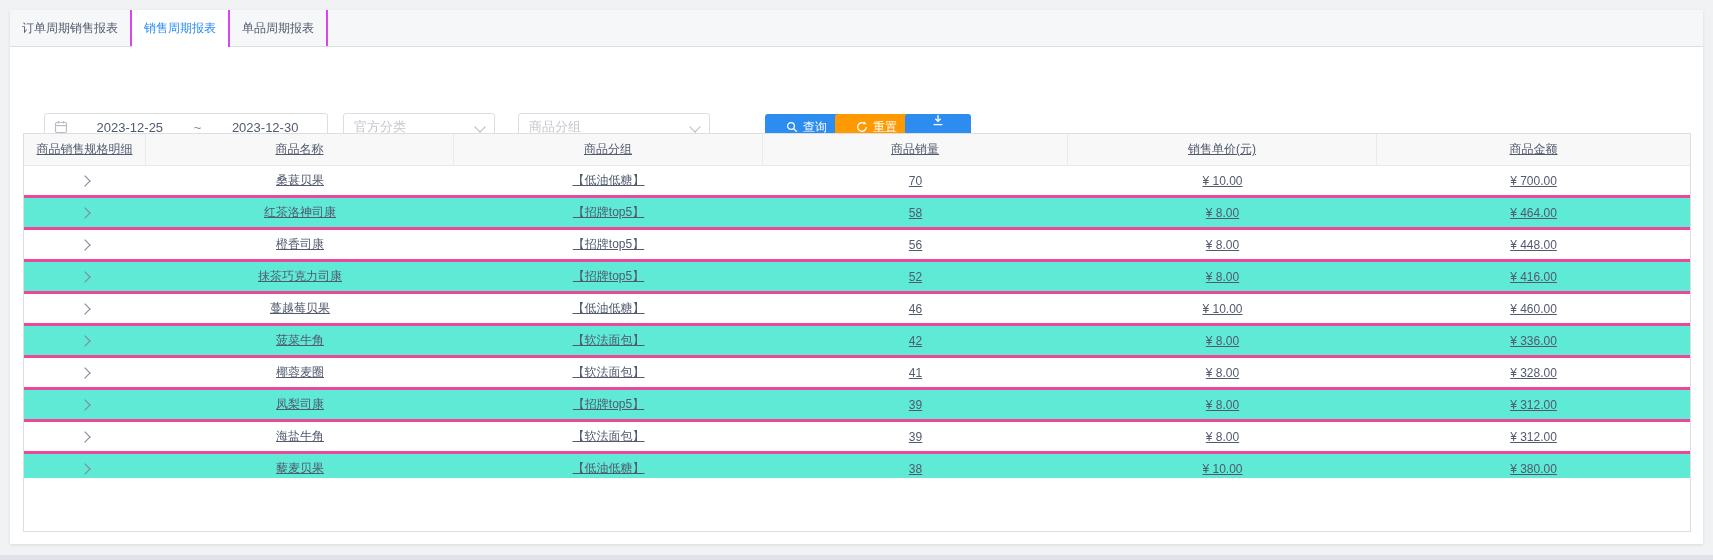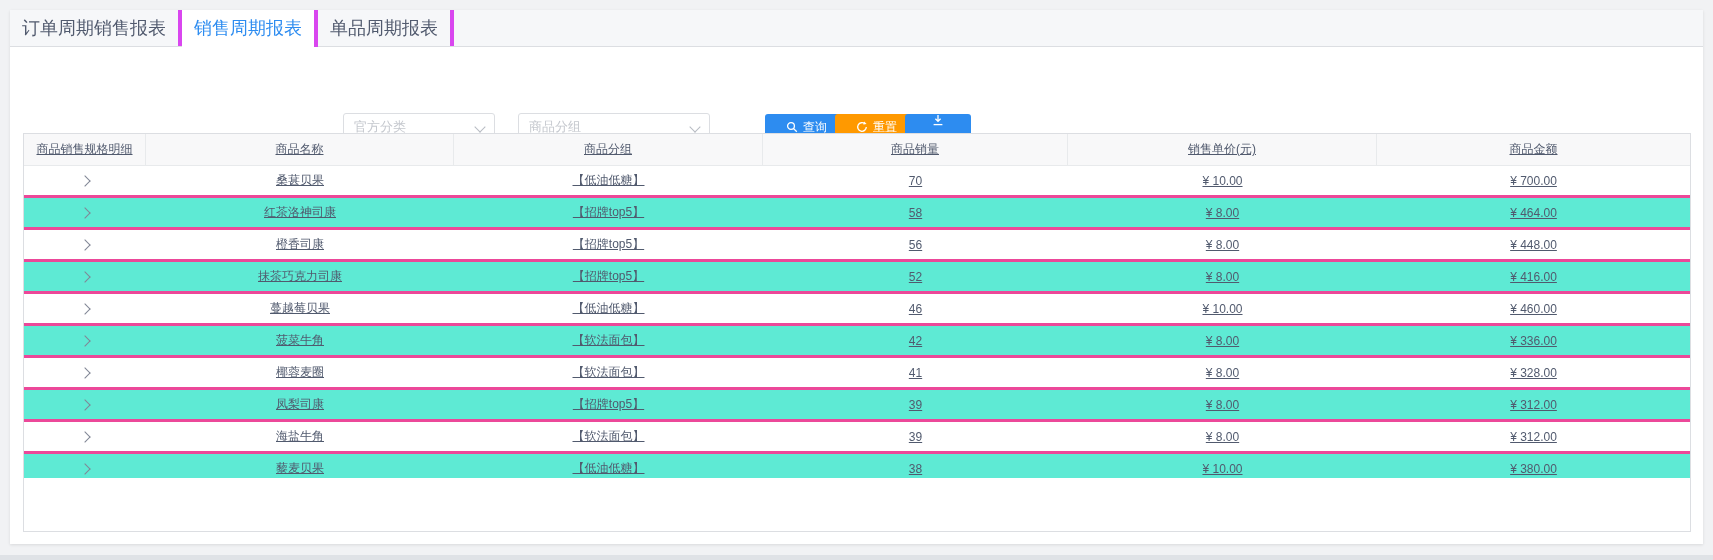--- a/index.html
+++ b/index.html
@@ -13,22 +13,22 @@
   .card{
     position:absolute;left:10px;top:10px;width:1693px;height:534px;background:#fff;
     box-shadow:0 1px 3px rgba(0,0,0,.10);
   }
   
   .tabbar{
     position:absolute;left:0;top:0;right:0;height:36px;background:#f6f7f9;
     border-bottom:1px solid #dcdee2;display:flex;align-items:stretch;z-index:1;
   }
   .tab{
-    padding:0 12px;line-height:36px;font-size:18px;color:#515a6e;
-    border-right:4px solid #d946ef;cursor:pointer;white-space:nowrap;background:#f6f7f9;
+    padding:0 12px;line-height:36px;font-size:12px;color:#515a6e;
+    border-right:2px solid #d946ef;cursor:pointer;white-space:nowrap;background:#f6f7f9;
   }
   .tab.active{
     background:#fff;color:#2d8cf0;height:37px;position:relative;z-index:2;
   }
   
   .filter-bar{position:absolute;left:0;top:36px;right:0;height:80px;}
   .ctrl{
     position:absolute;height:28px;border:1px solid #dcdee2;border-radius:3px;
     background:#fff;box-sizing:border-box;display:flex;align-items:center;font-size:13px;
   }
@@ -86,20 +86,33 @@
 <div class="card">
 
   <div class="tabbar">
       <div class="tab">订单周期销售报表</div>
       <div class="tab active">销售周期报表</div>
       <div class="tab">单品周期报表</div>
     </div>
 
   <div class="filter-bar">
 
+    <div class="ctrl datepicker">
+      <span class="cal">
+        <svg width="14" height="14" viewBox="0 0 14 14">
+          <rect x="1.5" y="2.5" width="11" height="10" rx="1.5" fill="none" stroke="#b8bdc6" stroke-width="1.2"></rect>
+          <line x1="1.5" y1="5.6" x2="12.5" y2="5.6" stroke="#b8bdc6" stroke-width="1.2"></line>
+          <line x1="4.4" y1="1" x2="4.4" y2="3.6" stroke="#b8bdc6" stroke-width="1.2"></line>
+          <line x1="9.6" y1="1" x2="9.6" y2="3.6" stroke="#b8bdc6" stroke-width="1.2"></line>
+        </svg>
+      </span>
+      <span class="d">2023-12-25</span>
+      <span class="sep">~</span>
+      <span class="d">2023-12-30</span>
+    </div>
 
     <div class="ctrl select select-category">
       <span class="ph">官方分类</span>
       <i class="chev-down"></i>
     </div>
 
     <div class="ctrl select select-group">
       <span class="ph">商品分组</span>
       <i class="chev-down"></i>
     </div>

